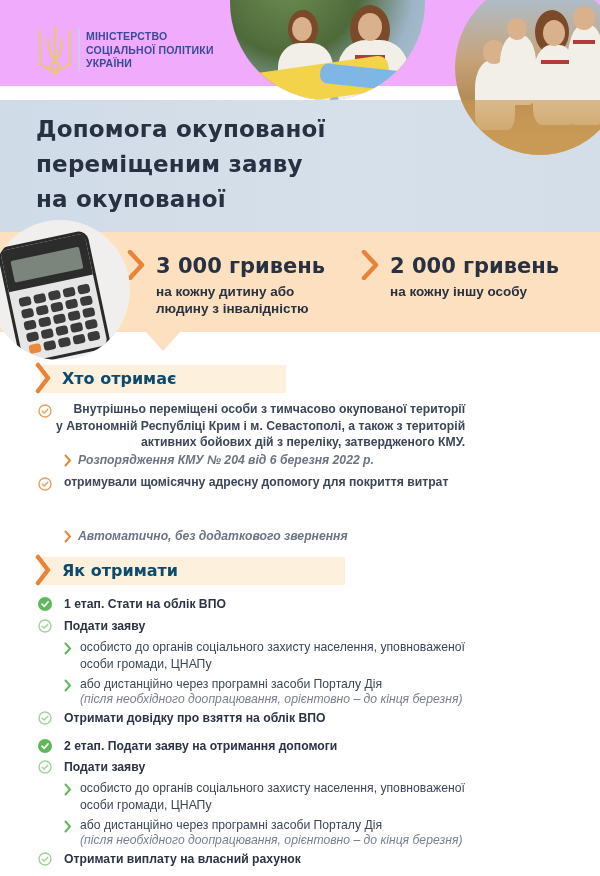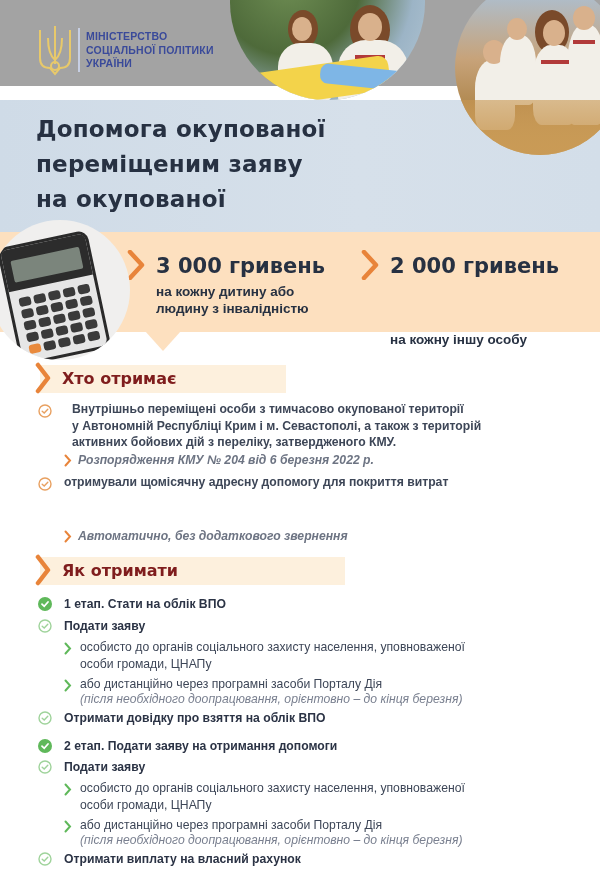--- a/index.html
+++ b/index.html
@@ -1,20 +1,20 @@
 <!DOCTYPE html>
 <html><head>
 <meta charset="utf-8">
 <style>
   * { box-sizing: border-box; margin: 0; padding: 0; }
   html, body { width: 600px; height: 876px; background: #ffffff; overflow: hidden; }
   body { font-family: "DejaVu Sans", "Liberation Sans", sans-serif; color: #2a3345; position: relative; }
 
   
-  .header { position: absolute; left: 0; top: 0; width: 600px; height: 86px; background: #a3a3a3; }
+  .header { position: absolute; left: 0; top: 0; width: 600px; height: 86px; background: #f0abfc; }
   .logo { position: absolute; left: 36px; top: 24px; width: 38px; height: 52px; }
   .logo-divider { position: absolute; left: 78px; top: 28px; width: 2px; height: 44px; background: #c7cfe3; }
   .ministry { position: absolute; left: 86px; top: 30px; font-family: "Liberation Sans", sans-serif; font-weight: 700; font-size: 10.5px; line-height: 13.5px; color: #3a4a9a; letter-spacing: 0.2px; }
 
   .photo { position: absolute; border-radius: 50%; overflow: hidden; }
   .photo1 { left: 230px; top: -95px; width: 195px; height: 195px; background: radial-gradient(circle at 30% 40%, #6e8d53 0%, #4e6a3a 40%, #9cb4c6 70%, #b8cad6 100%); }
   .photo2 { left: 455px; top: -20px; width: 170px; height: 175px; background: linear-gradient(180deg, #a8c4e0 0%, #c7a37a 45%, #b28a52 70%, #d0aa6a 100%); z-index: 3; }
   .flag-yellow { position: absolute; left: 10px; bottom: 0; width: 150px; height: 35px; background: #f3d34a; transform: rotate(-8deg); border-radius: 10px; }
   .flag-blue { position: absolute; left: 90px; bottom: 12px; width: 100px; height: 20px; background: #7eb6e6; transform: rotate(6deg); border-radius: 8px; }
   .person { position: absolute; border-radius: 40% 40% 20% 20%; background: #f2efe8; }
@@ -38,21 +38,21 @@
   .key.orange { background: #e98a3d; }
   .pen { position: absolute; left: 0; top: 95px; width: 8px; height: 70px; background: #555; transform: rotate(-25deg); border-radius: 3px; }
 
   .amount-chev { position: absolute; width: 20px; height: 30px; }
   .amount-value { position: absolute; font-family: "DejaVu Sans", sans-serif; font-weight: 700; font-size: 21px; color: #273142; }
   .amount-desc { position: absolute; font-family: "Liberation Sans", sans-serif; font-weight: 700; font-size: 13.5px; line-height: 17px; color: #273142; }
 
   
   .sec-head { position: absolute; left: 40px; height: 28px; background: #fdf0dd; }
   .sec-head-chev { position: absolute; left: 34px; width: 18px; height: 32px; }
-  .sec-title { position: absolute; left: 62px; font-family: "DejaVu Sans", sans-serif; font-weight: 700; font-size: 16px; color: #7f1d1d; }
+  .sec-title { position: absolute; left: 62px; font-family: "DejaVu Sans", sans-serif; font-weight: 700; font-size: 16px; color: #0c4a6e; }
 
   .item-text { position: absolute; font-family: "Liberation Sans", sans-serif; font-weight: 700; font-size: 12.2px; line-height: 16.5px; color: #3d4657; }
   .ref-text { position: absolute; font-family: "Liberation Sans", sans-serif; font-weight: 700; font-style: italic; font-size: 12.2px; color: #6d7483; }
   .icon { position: absolute; width: 14px; height: 14px; }
   .small-chev { position: absolute; width: 8px; height: 13px; }
   .note { position: absolute; font-family: "Liberation Sans", sans-serif; font-style: italic; font-size: 12.2px; color: #7a8090; }
   .step-text { position: absolute; font-family: "Liberation Sans", sans-serif; font-weight: 700; font-size: 12.2px; color: #2b3345; }
   .sub-text { position: absolute; font-family: "Liberation Sans", sans-serif; font-size: 12.2px; line-height: 17px; color: #3d4657; }
 </style>
 </head>
@@ -152,35 +152,35 @@
 <div class="amount-value" style="left:156px; top:254px;">3 000 гривень</div>
 <div class="amount-desc" style="left:156px; top:283px;">
   <div>на кожну дитину або</div>
   <div>людину з інвалідністю</div>
 </div>
 
 <svg class="amount-chev" style="left:360px; top:250px;" viewBox="0 0 20 30">
   <path d="M4 2 L16 15 L4 28" fill="none" stroke="#e8843a" stroke-width="4.5" stroke-linecap="round" stroke-linejoin="round"></path>
 </svg>
 <div class="amount-value" style="left:390px; top:254px;">2 000 гривень</div>
-<div class="amount-desc" style="left:390px; top:283px;margin-top:48px;">
+<div class="amount-desc" style="left:390px; top:283px;">
   <div>на кожну іншу особу</div>
 </div>
 
 <div class="sec-head" style="top:365px; width:246px;"></div>
 <svg class="sec-head-chev" style="top:362px;" viewBox="0 0 18 32">
   <path d="M4 3 L14 16 L4 29" fill="none" stroke="#e8843a" stroke-width="4.5" stroke-linecap="round" stroke-linejoin="round"></path>
 </svg>
 <div class="sec-title" style="top:369px;">Хто отримає</div>
 
 <svg class="icon" style="left:38px; top:404px;" viewBox="0 0 14 14">
   <circle cx="7" cy="7" r="6" fill="none" stroke="#e8a060" stroke-width="1.4"></circle>
   <path d="M4.2 7.2 L6.2 9 L9.8 5.2" fill="none" stroke="#e8a060" stroke-width="1.4" stroke-linecap="round"></path>
 </svg>
-<div class="item-text" style="left:72px; top:401px;">
+<div class="item-text" style="left:56px; top:401px;text-align:right;">
   <div>Внутрішньо переміщені особи з тимчасово окупованої території</div>
   <div>у Автономній Республіці Крим і м. Севастополі, а також з територій</div>
   <div>активних бойових дій з переліку, затвердженого КМУ.</div>
 </div>
 <svg class="small-chev" style="left:64px; top:454px;" viewBox="0 0 8 13">
   <path d="M1.5 1.5 L6 6.5 L1.5 11.5" fill="none" stroke="#e8843a" stroke-width="2" stroke-linecap="round"></path>
 </svg>
 <div class="ref-text" style="left:78px; top:453px;">Розпорядження КМУ № 204 від 6 березня 2022 р.</div>
 
 <svg class="icon" style="left:38px; top:477px;" viewBox="0 0 14 14">

